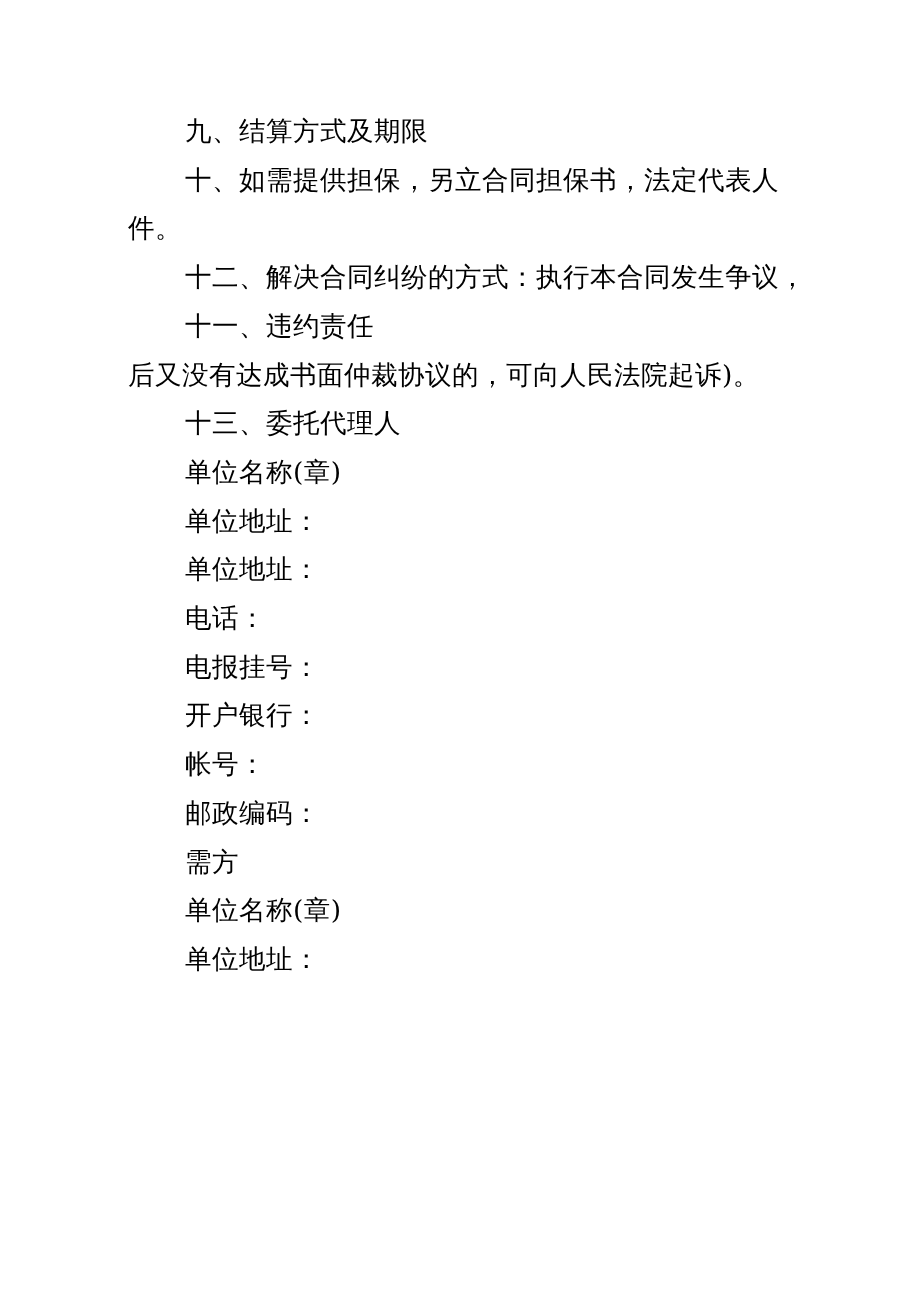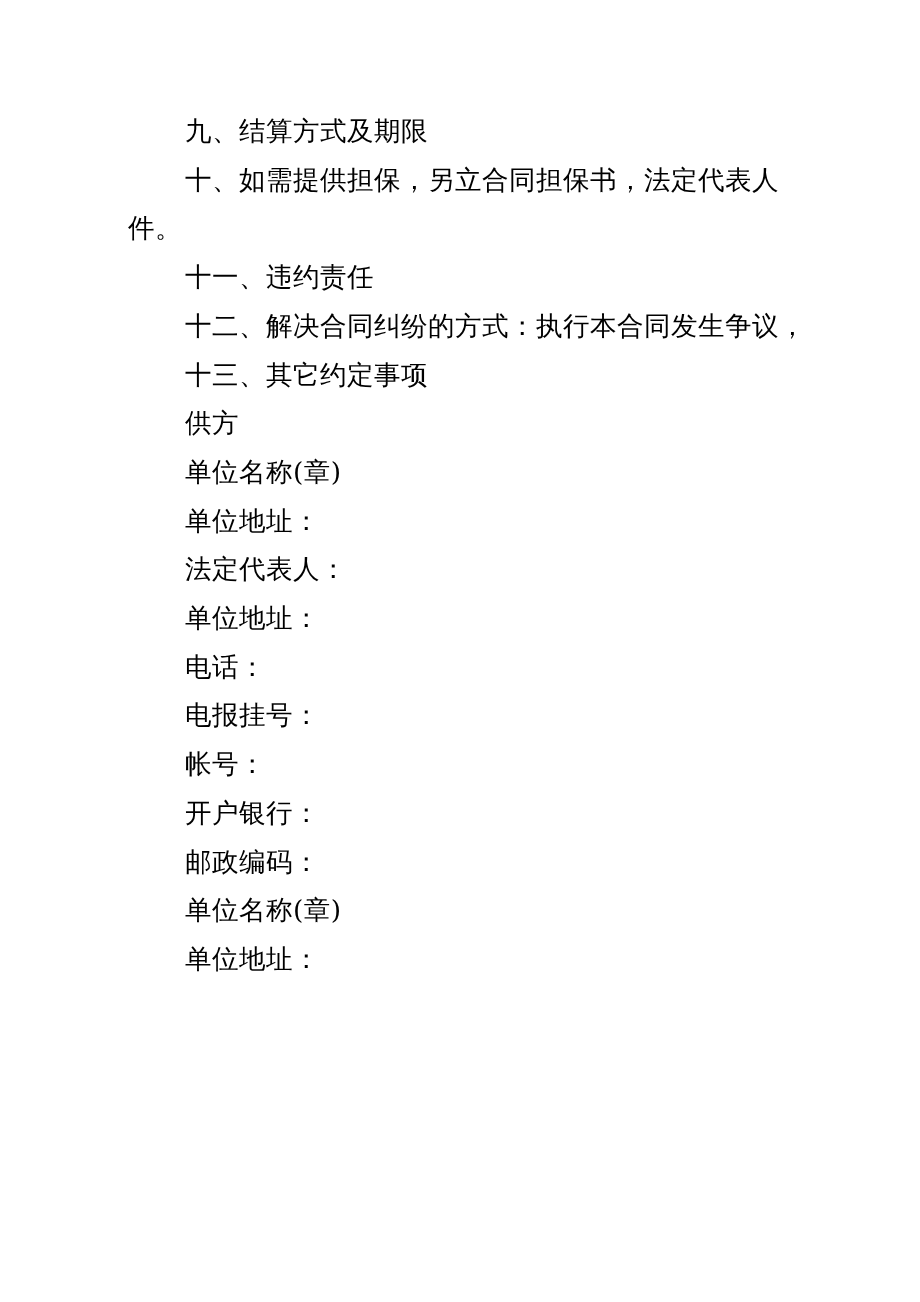--- a/index.html
+++ b/index.html
@@ -43,29 +43,29 @@
   }
 </style>
 </head>
 <body>
 
 <div class="page">
   <div class="content">
     <p class="line indent">九、结算方式及期限</p>
     <p class="line indent">十、如需提供担保，另立合同担保书，法定代表人</p>
     <p class="line">件。</p>
+    <p class="line indent">十二、解决合同纠纷的方式：执行本合同发生争议，</p>
     <p class="line indent">十一、违约责任</p>
-    <p class="line indent">十二、解决合同纠纷的方式：执行本合同发生争议，</p>
-    <p class="line indent">十三、其它约定事项</p>
-    <p class="line indent">供方</p>
+    <p class="line">后又没有达成书面仲裁协议的，可向人民法院起诉)。</p>
+    <p class="line indent">十三、委托代理人</p>
     <p class="line indent">单位名称(章)</p>
     <p class="line indent">单位地址：</p>
-    <p class="line indent">法定代表人：</p>
     <p class="line indent">单位地址：</p>
     <p class="line indent">电话：</p>
     <p class="line indent">电报挂号：</p>
+    <p class="line indent">开户银行：</p>
     <p class="line indent">帐号：</p>
-    <p class="line indent">开户银行：</p>
     <p class="line indent">邮政编码：</p>
+    <p class="line indent">需方</p>
     <p class="line indent">单位名称(章)</p>
     <p class="line indent">单位地址：</p>
   </div>
 </div>
 
 </body></html>

